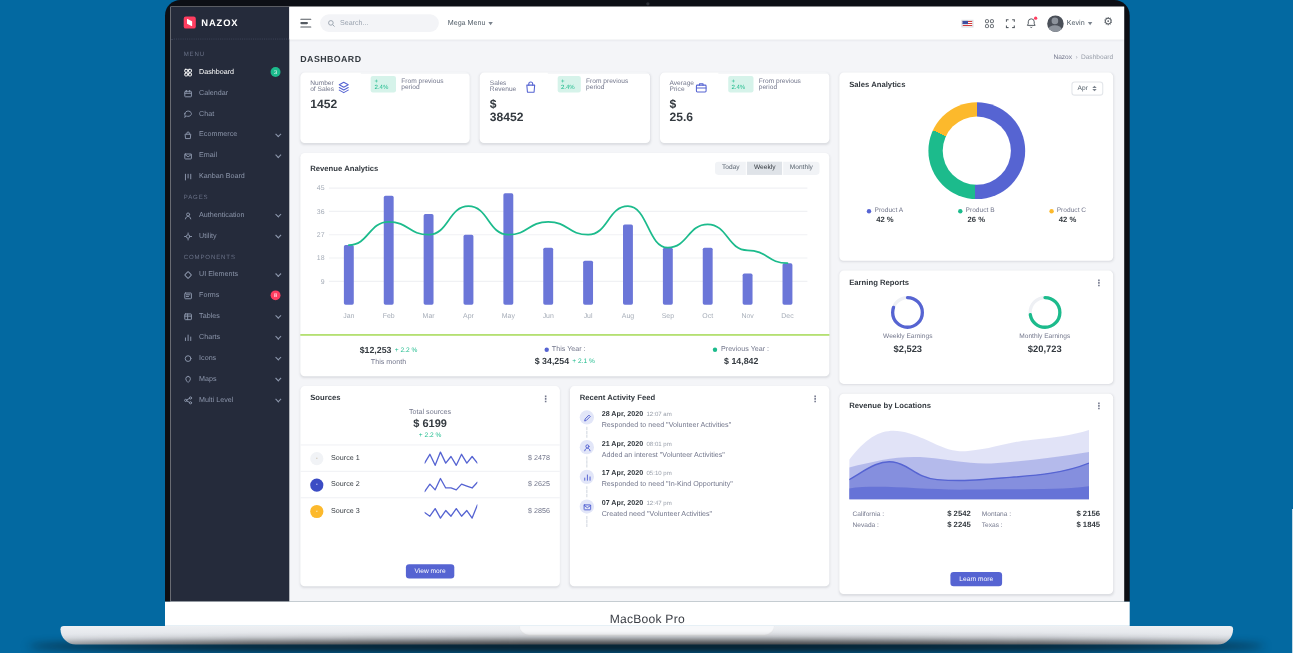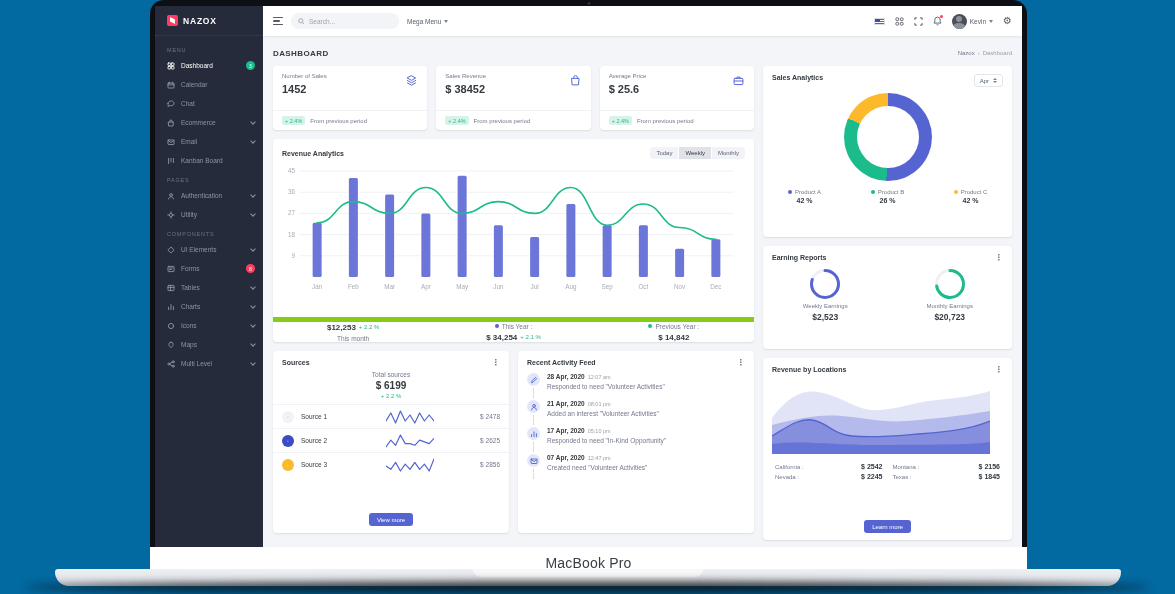--- a/index.html
+++ b/index.html
@@ -7,21 +7,21 @@
     font-family:"Liberation Sans","DejaVu Sans",sans-serif; }
   .stage { position:relative; width:1175px; height:594px; background:#0369a1; }
 
   
   .screen { position:absolute; left:150px; top:0; width:877px; height:547px;
     background:#0d0f15; border-radius:14px 14px 0 0; padding:6px 5px 0 5px; }
   .camera-dot { position:absolute; top:2px; left:50%; transform:translateX(-50%);
     width:3px; height:3px; border-radius:50%; background:#2c2f36; }
   .chin { position:absolute; left:150px; top:547px; width:877px; height:22px; background:#ffffff;
     display:flex; align-items:center; justify-content:center; }
-  .chin-label { font-size:14px; color:#3a3e45; letter-spacing:.2px;margin-top:10px; }
+  .chin-label { font-size:11px; color:#3a3e45; letter-spacing:.2px;margin-top:10px; }
   .base { position:absolute; left:55px; top:569px; width:1066px; height:17px;
     background:linear-gradient(#eef0f3,#d9dde3); border-radius:3px 3px 14px 14px; }
   .notch { position:absolute; left:50%; transform:translateX(-50%); top:0; width:232px; height:9px;
     background:#f7f8fa; border-radius:0 0 9px 9px; box-shadow:inset 0 -1px 1px rgba(0,0,0,.08); }
   .floor-shadow { position:absolute; left:25px; top:582px; width:1125px; height:11px;
     background:rgba(10,10,12,.85); border-radius:50%; filter:blur(4px); }
 
   
   .app { position:relative; width:867px; height:541px; display:flex; background:#f4f5f8; overflow:hidden; }
 
@@ -84,39 +84,39 @@
   .col-left { width:481px; flex:none; display:flex; flex-direction:column; gap:9px; }
   .col-right { flex:1; display:flex; flex-direction:column; gap:9px; min-width:0; }
 
   .card { background:#fff; border-radius:4px; box-shadow:0 1px 2px rgba(56,65,74,.13); }
   .card-title { font-size:7px; font-weight:bold; color:#343a40; }
   .dots-menu { font-size:8px; color:#74788d; line-height:1; cursor:pointer; font-weight:bold; }
 
   
   .mini-row { display:flex; gap:9px; }
   .mini-card { flex:1; background:#fff; border-radius:4px; box-shadow:0 1px 2px rgba(56,65,74,.13); height:64px;
-    display:flex; flex-direction:column; }
+    display:flex; flex-direction:row; }
   .mini-top { flex:1; padding:7px 9px 0; display:flex; justify-content:space-between; }
   .mini-title { font-size:6px; color:#74788d; margin-bottom:4px; }
   .mini-value { font-size:11px; font-weight:bold; color:#343a40; }
   .mini-ic { color:#5664d2; }
   .mini-foot { border-top:1px solid #f1f2f5; height:20px; display:flex; align-items:center; gap:5px; padding:0 9px; }
   .pill { font-size:5.5px; color:#1cbb8c; background:rgba(28,187,140,.18); border-radius:2px; padding:1.5px 3px; }
   .mini-note { font-size:6px; color:#74788d; }
 
   
   .rev-card { height:203px; display:flex; flex-direction:column; }
   .rev-head { display:flex; justify-content:space-between; align-items:center; padding:8px 9px 2px; }
   .btn-group { display:flex; gap:1px; }
   .bg-btn { font-size:6px; color:#5b6570; background:#f1f3f6; border:none; padding:3px 6px; cursor:pointer; }
   .bg-btn:first-child { border-radius:3px 0 0 3px; }
   .bg-btn:last-child { border-radius:0 3px 3px 0; }
   .bg-btn.active { background:#dfe3e8; color:#343a40; }
   .rev-chart { padding:2px 6px 0; }
-  .rev-foot { border-top:5px solid #84cc16; margin-top:auto; display:flex; height:25px; }
+  .rev-foot { border-top:1px solid #84cc16; margin-top:auto; display:flex; height:38px; }
   .rf-col { flex:1; display:flex; flex-direction:column; align-items:center; justify-content:center; gap:3px; }
   .rf-line { display:flex; align-items:center; gap:3px; }
   .rf-big { font-size:8px; font-weight:bold; color:#343a40; }
   .rf-delta { font-size:6px; color:#1cbb8c; }
   .rf-label { font-size:6.5px; color:#74788d; }
   .dot { width:4px; height:4px; border-radius:50%; }
 
   
   .sales-card { height:171px; position:relative; }
   .sales-head { display:flex; justify-content:space-between; align-items:flex-start; padding:8px 9px 0; }

